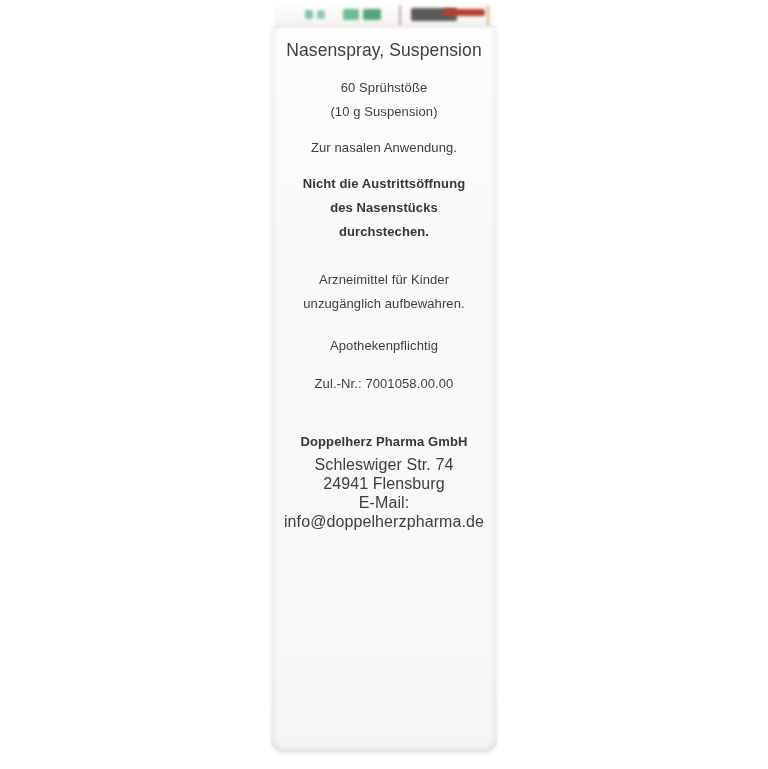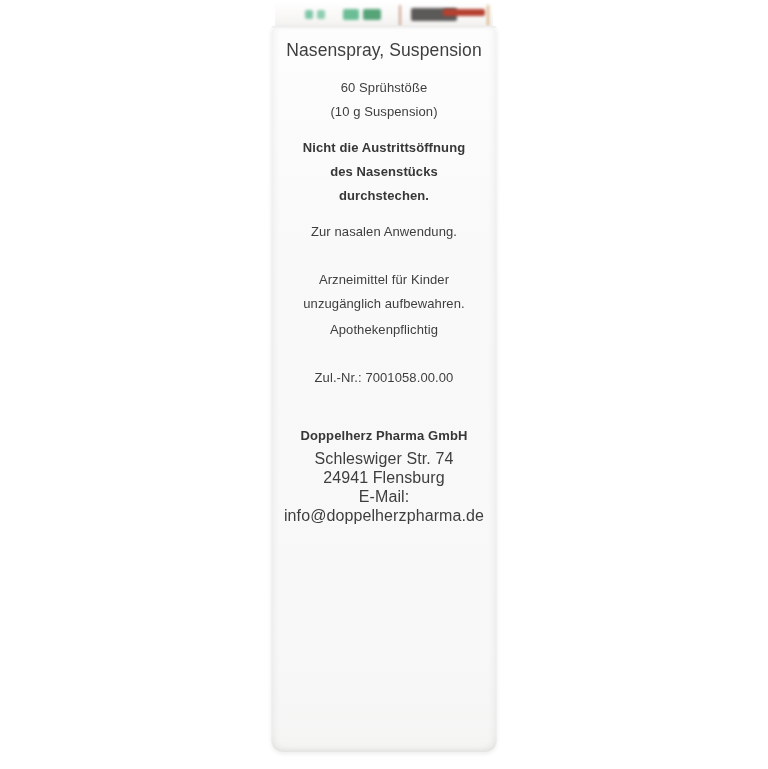--- a/index.html
+++ b/index.html
@@ -81,22 +81,22 @@
     white-space: pre-line;
     letter-spacing: 0.1px;
   }
   .bold { font-weight: 700; color: #373737; }
   .heading   { line-height: 20px; margin: 0; font-weight: 400; font-size: 17.5px; }
   .dose      { margin-top: 16px; }
   .usage     { margin-top: 12px; }
   .warning   { margin-top: 12px; }
   .indication{ margin-top: 68px; line-height: 23px; }
   .storage   { margin-top: 24px; }
-  .pharmacy  { margin-top: 2px; }
-  .zul       { margin-top: 24px; }
+  .pharmacy  { margin-top: 18px; }
+  .zul       { margin-top: 14px; }
   .art       { margin-top: 6px; }
   .mfg-name  { margin-top: 34px; }
   .mfg-addr  { margin-top: 1px; font-size: 16px; line-height: 19px; }
 </style>
 </head>
 <body>
 
 <div class="scene">
   <div class="package">
 
@@ -110,25 +110,25 @@
       <span class="mark m-red"></span>
       <span class="mark m-div-2"></span>
     </div>
 
     <div class="front">
       <div class="txt heading">Nasenspray, Suspension</div>
 
       <div class="txt dose">60 Sprühstöße
 (10 g Suspension)</div>
 
+      <div class="txt usage">Zur nasalen Anwendung.</div>
+
       <div class="txt bold warning">Nicht die Austrittsöffnung
 des Nasenstücks
 durchstechen.</div>
-
-      <div class="txt usage">Zur nasalen Anwendung.</div>
 
 
       <div class="txt storage">Arzneimittel für Kinder
 unzugänglich aufbewahren.</div>
 
       <div class="txt pharmacy">Apothekenpflichtig</div>
 
       <div class="txt zul">Zul.-Nr.: 7001058.00.00</div>
 
 

